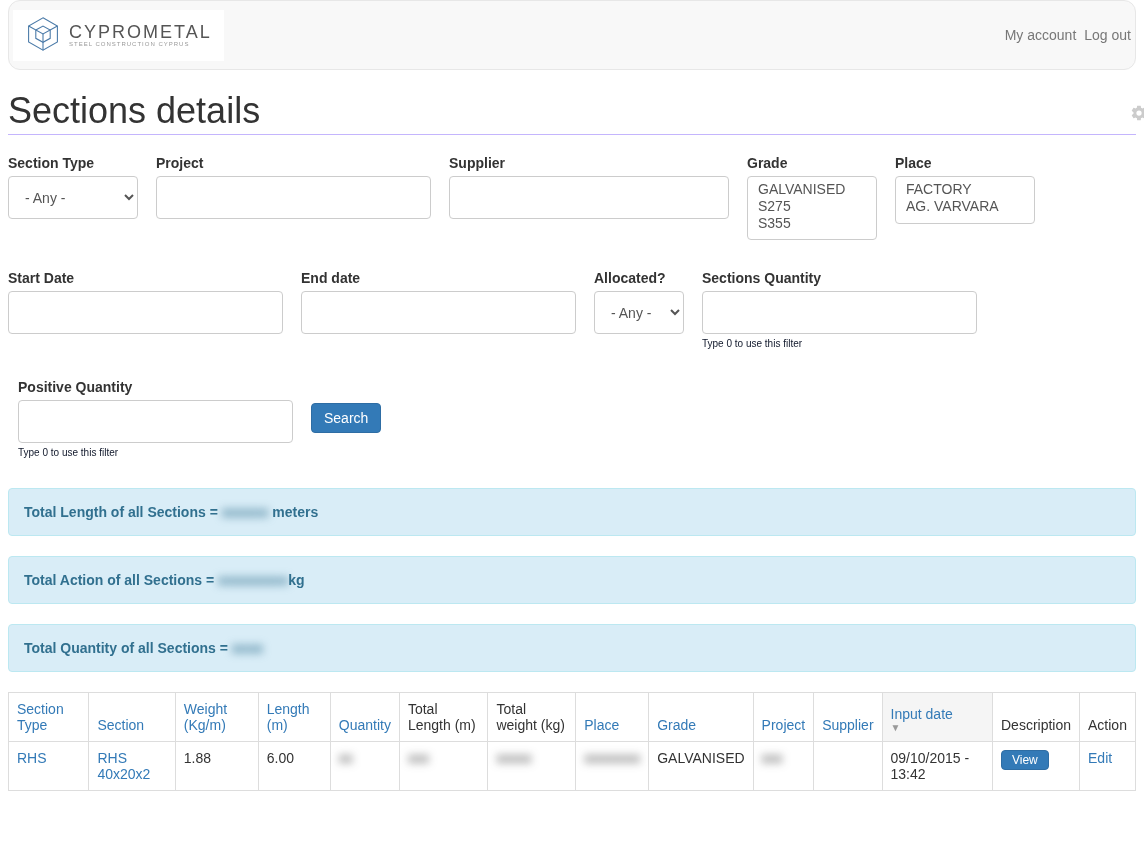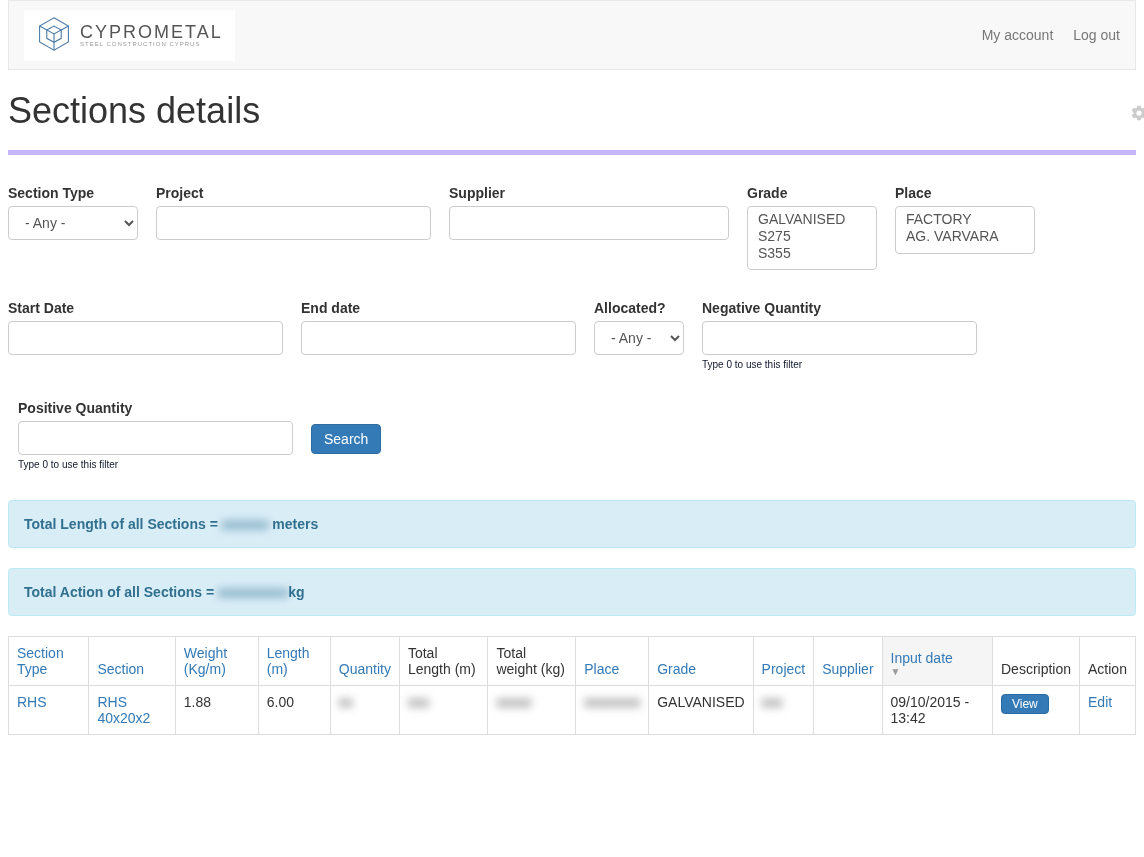--- a/index.html
+++ b/index.html
@@ -2,58 +2,58 @@
 <html><head>
 <meta charset="utf-8">
 <style>
 * { box-sizing: border-box; margin: 0; padding: 0; }
 body { font-family: "Helvetica Neue", Helvetica, Arial, sans-serif; font-size: 14px; color: #333; background: #fff; }
 
 
 .navbar {
   background: #f8f8f8;
   border: 1px solid #e7e7e7;
-  border-radius: 0;
+  border-radius: 12px;
   margin: 0 8px 20px 8px;
   display: flex;
   justify-content: space-between;
   align-items: center;
-  padding: 0 15px;
+  padding: 0 4px;
   min-height: 70px;
 }
 .navbar-brand {
   background: #fff;
   padding: 6px 12px;
   display: flex;
   align-items: center;
   gap: 8px;
 }
 .brand-icon svg { width: 36px; height: 36px; }
 .brand-text { display: flex; flex-direction: column; line-height: 1; }
 .brand-name { font-size: 18px; letter-spacing: 2px; color: #555; font-weight: 400; }
 .brand-tag { font-size: 6px; letter-spacing: 1px; color: #999; }
-.navbar-nav { display: flex; gap: 20px; list-style: none; }
+.navbar-nav { display: flex; gap: 8px; list-style: none; }
 .navbar-nav a { color: #777; text-decoration: none; cursor: pointer; }
 
 
 .container { padding: 0 8px 30px 8px; position: relative; }
 
-.page-title-row { display:flex; justify-content: space-between; align-items: center; border-bottom: 5px solid #c4b5fd; padding-bottom: 18px; margin-bottom: 30px; }
+.page-title-row { display:flex; justify-content: space-between; align-items: center; border-bottom: 1px solid #c4b5fd; padding-bottom: 2px; margin-bottom: 20px; }
 h1 { font-size: 36px; font-weight: 500; color: #333; }
 .gear { color: #ccc; cursor: pointer; font-size: 18px; position: absolute; right: -4px; top: 14px; }
 
 
 .filters { display: flex; flex-wrap: wrap; gap: 0; margin-bottom: 15px; }
 .form-group { margin-right: 18px; margin-bottom: 15px; }
 label { font-weight: 700; display: block; margin-bottom: 5px; }
 .form-control {
   border: 1px solid #ccc;
   border-radius: 4px;
   padding: 3px 12px;
-  height: 34px;
+  height: 43px;
   font-size: 14px;
   color: #555;
   background: #fff;
 }
 select.form-control { cursor: pointer; }
 select.form-control[multiple] { height: auto; padding: 4px 4px; min-width: 130px; overflow-y:auto;}
 select.form-control[multiple] option { padding: 0 6px; }
 .w-small { width: 130px; }
 .w-med { width: 275px; }
 .w-large { width: 280px; }
@@ -180,21 +180,21 @@
       <label>End date</label>
       <input class="form-control w-med" type="text" value="" style="">
     </div>
     <div class="form-group">
       <label>Allocated?</label>
       <select class="form-control" style="width:90px;">
         <option>- Any -</option>
       </select>
     </div>
     <div class="form-group">
-      <label>Negative Quantity</label>
+      <label>Sections Quantity</label>
       <input class="form-control w-med" type="text" value="" style="">
       <div class="help-text">Type 0 to use this filter</div>
     </div>
   </div>
 
   <div class="filters" style="align-items: flex-start; margin-left: 10px;">
     <div class="form-group">
       <label>Positive Quantity</label>
       <input class="form-control w-med" type="text" value="" style="">
       <div class="help-text">Type 0 to use this filter</div>
@@ -202,20 +202,23 @@
     <div class="form-group" style="padding-top:24px;">
       <button class="btn btn-primary">Search</button>
     </div>
   </div>
 
   <div class="summary">
     <span>Total Length of all Sections = </span><span class="blur">xxxxxx</span><span> meters</span>
   </div>
   <div class="summary">
     <span>Total Action of all Sections = </span><span class="blur">xxxxxxxxx</span><span>kg</span>
+  </div>
+  <div class="summary">
+    <span>Total Quantity of all Sections = </span><span class="blur">xxxx</span>
   </div>
 
   <table class="table">
     <thead>
       <tr>
         <th><a>Section Type</a></th>
         <th><a>Section</a></th>
         <th><a>Weight (Kg/m)</a></th>
         <th><a>Length (m)</a></th>
         <th><a>Quantity</a></th>

